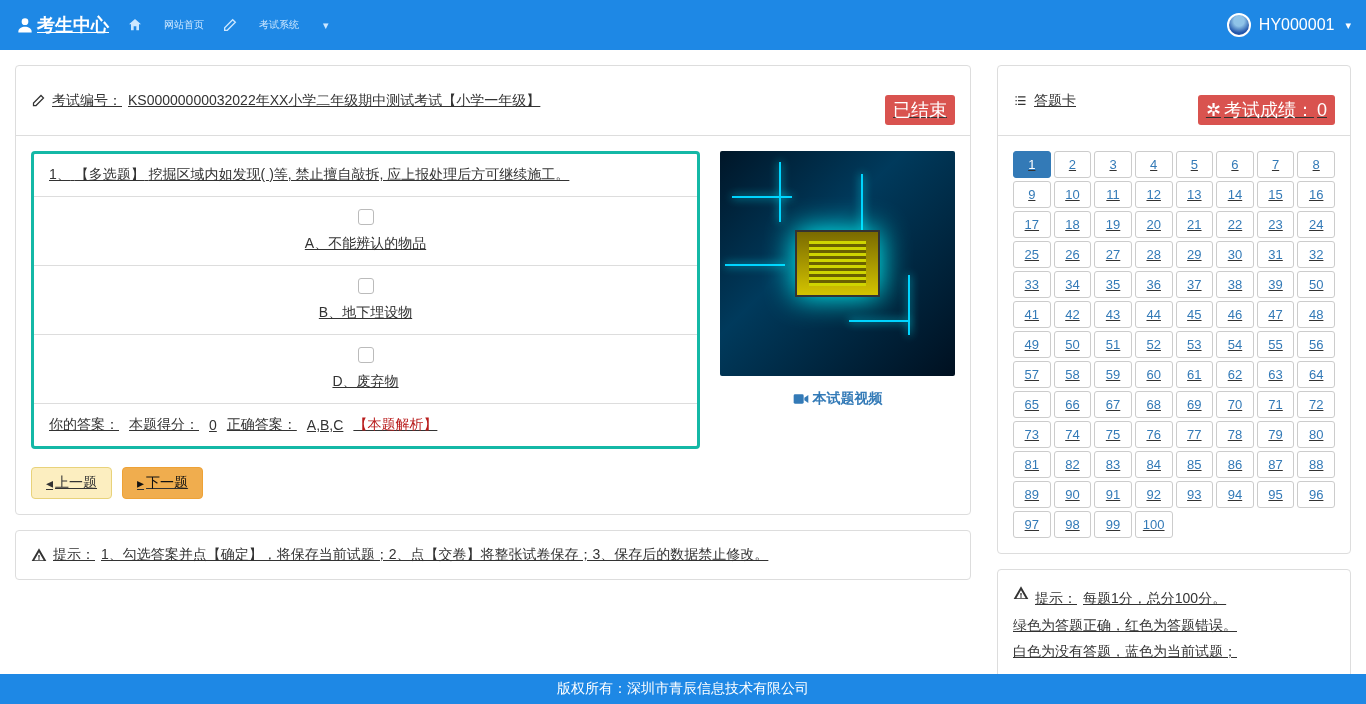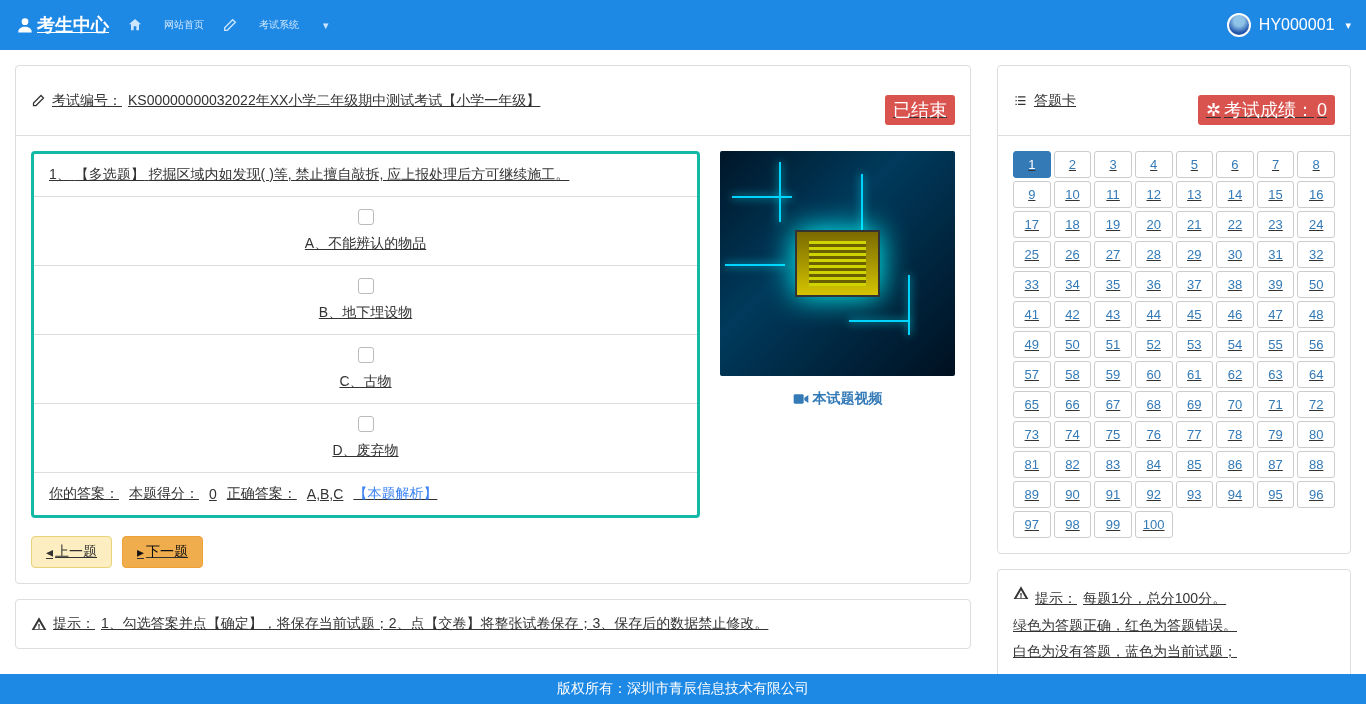--- a/index.html
+++ b/index.html
@@ -39,21 +39,21 @@
     .trace.h { height:2px; width:60px; }
     .trace.v { width:2px; height:60px; }
     .video-link { color: #337ab7; margin-top: 14px; display: inline-flex; align-items: center; gap: 4px; cursor: pointer; font-weight: bold; }
     
     .list-group { border: 3px solid #14b8a6; border-radius: 4px; }
     .list-group-item { padding: 12px 15px; border-bottom: 1px solid #ddd; }
     .list-group-item:last-child { border-bottom: none; }
     .option-item { display: flex; align-items: center; gap: 10px; flex-direction: column; }
     .checkbox { width: 16px; height: 16px; border: 1px solid #bbb; border-radius: 3px; flex-shrink: 0; cursor: pointer; }
     .answer-row { display: flex; gap: 10px; flex-wrap: wrap; align-items: center; }
-    .analysis-link { color: #3b82f6; cursor: pointer; }
+    .analysis-link { color: #b91c1c; cursor: pointer; }
     
     .btn-row { margin-top: 18px; display: flex; gap: 10px; }
     .btn { padding: 6px 14px; border: 1px solid transparent; border-radius: 4px; cursor: pointer; font-size: 14px; display: inline-flex; align-items: center; gap: 2px; }
     .btn-warning-light { background: #fceec0; border-color: #e8d27a; color: #333; }
     .btn-warning { background: #f0ad4e; border-color: #eea236; color: #111; }
     
     
     .answer-grid { display: grid; grid-template-columns: repeat(8, 1fr); gap: 3px; }
     .ans-cell { border: 1px solid #ccc; padding: 5px 0; text-align: center; color: #337ab7; font-size: 13px; cursor: pointer; border-radius: 3px; background: #fff; }
     .ans-cell.current { background: #337ab7; color: #fff; border-color: #337ab7; }
@@ -128,24 +128,20 @@
                 <span>【多选题】</span>
                 <span>挖掘区域内如发现( )等, 禁止擅自敲拆, 应上报处理后方可继续施工。</span>
               </div>
               <div class="list-group-item option-item">
                 <div class="checkbox"></div>
                 <span>A、不能辨认的物品</span>
               </div>
               <div class="list-group-item option-item">
                 <div class="checkbox"></div>
                 <span>B、地下埋设物</span>
-              </div>
-              <div class="list-group-item option-item">
-                <div class="checkbox"></div>
-                <span>C、古物</span>
               </div>
               <div class="list-group-item option-item">
                 <div class="checkbox"></div>
                 <span>D、废弃物</span>
               </div>
               <div class="list-group-item answer-row">
                 <span>你的答案：</span>
                 <span>本题得分：</span>
                 <span>0</span>
                 <span>正确答案：</span>

